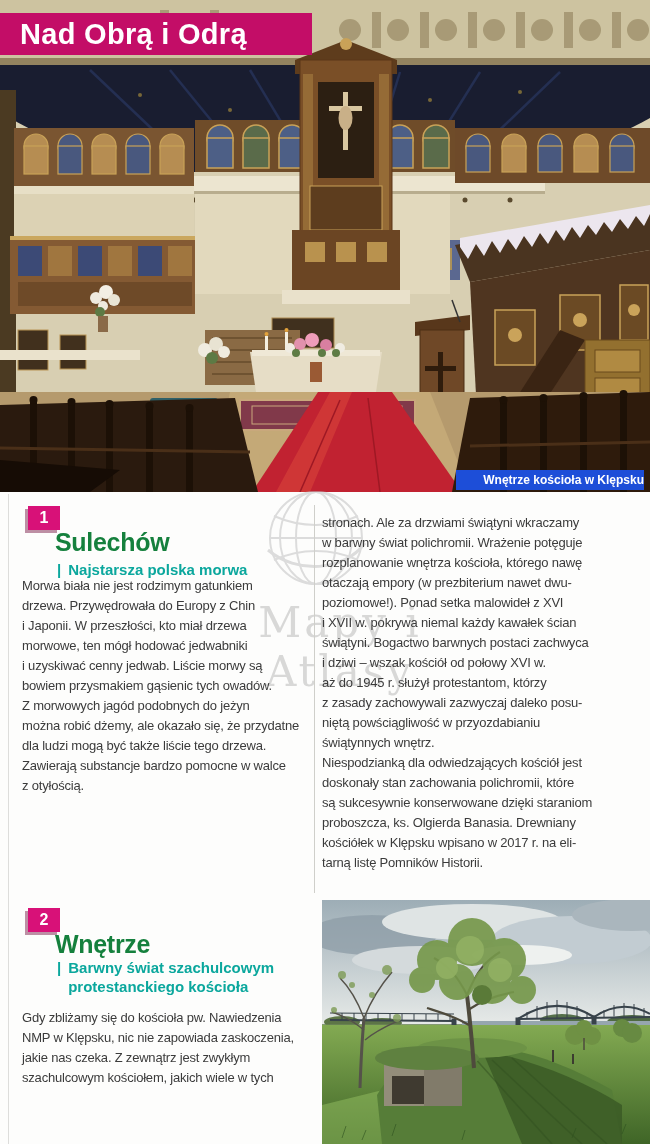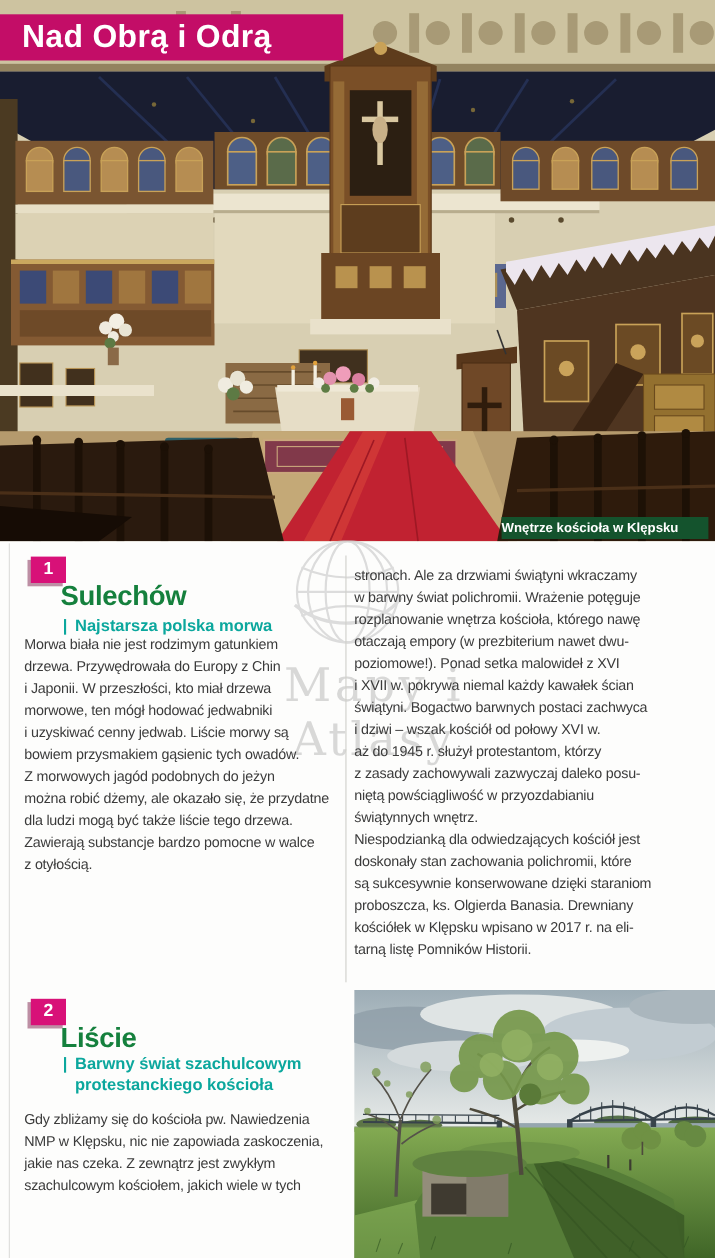--- a/index.html
+++ b/index.html
@@ -8,22 +8,22 @@
 
   
   .photo-top{position:absolute;left:0;top:0;width:574px;height:492px;}
   .photo-top svg{display:block;}
 
   
   .header-banner{position:absolute;left:0;top:13px;width:312px;height:42px;background:#c30d67;
                  color:#fff;font-size:29px;font-weight:bold;line-height:42px;padding-left:20px;
                  box-sizing:border-box;letter-spacing:.3px;}
 
-  .photo-caption{position:absolute;left:456px;top:470px;width:188px;height:20px;background:#14532d;
-                 color:#fff;font-size:12px;font-weight:bold;text-align:left;line-height:20px;}
+  .photo-caption{position:absolute;left:456px;top:470px;width:188px;height:20px;background:#1d4ed8;
+                 color:#fff;font-size:12px;font-weight:bold;text-align:right;line-height:20px;}
 
   
   .watermark{position:absolute;left:0;top:0;z-index:1;pointer-events:none;}
   .wm-globe{position:absolute;left:266px;top:488px;opacity:.55;}
   .wm-text{position:absolute;left:185px;top:598px;width:310px;text-align:center;
            font-family:"DejaVu Serif",serif;font-size:42px;color:#a6a6a6;opacity:.42;letter-spacing:3px;}
 
   
   .text-layer{position:absolute;left:0;top:0;z-index:2;width:650px;height:1144px;}
 
@@ -372,21 +372,21 @@
 morwowe, ten mógł hodować jedwabniki
 i uzyskiwać cenny jedwab. Liście morwy są
 bowiem przysmakiem gąsienic tych owadów.
 Z morwowych jagód podobnych do jeżyn
 można robić dżemy, ale okazało się, że przydatne
 dla ludzi mogą być także liście tego drzewa.
 Zawierają substancje bardzo pomocne w walce
 z otyłością.</div>
 
     <div class="section-badge badge-2">2</div>
-    <div class="section-title title-2">Liście</div>
+    <div class="section-title title-2">Wnętrze</div>
     <div class="section-subtitle sub-2">
       <span class="pipe">|</span>
       <span>Barwny świat szachulcowym
 protestanckiego kościoła</span>
     </div>
     <div class="body-par par-3">Gdy zbliżamy się do kościoła pw. Nawiedzenia
 NMP w Klępsku, nic nie zapowiada zaskoczenia,
 jakie nas czeka. Z zewnątrz jest zwykłym
 szachulcowym kościołem, jakich wiele w tych</div>
 

